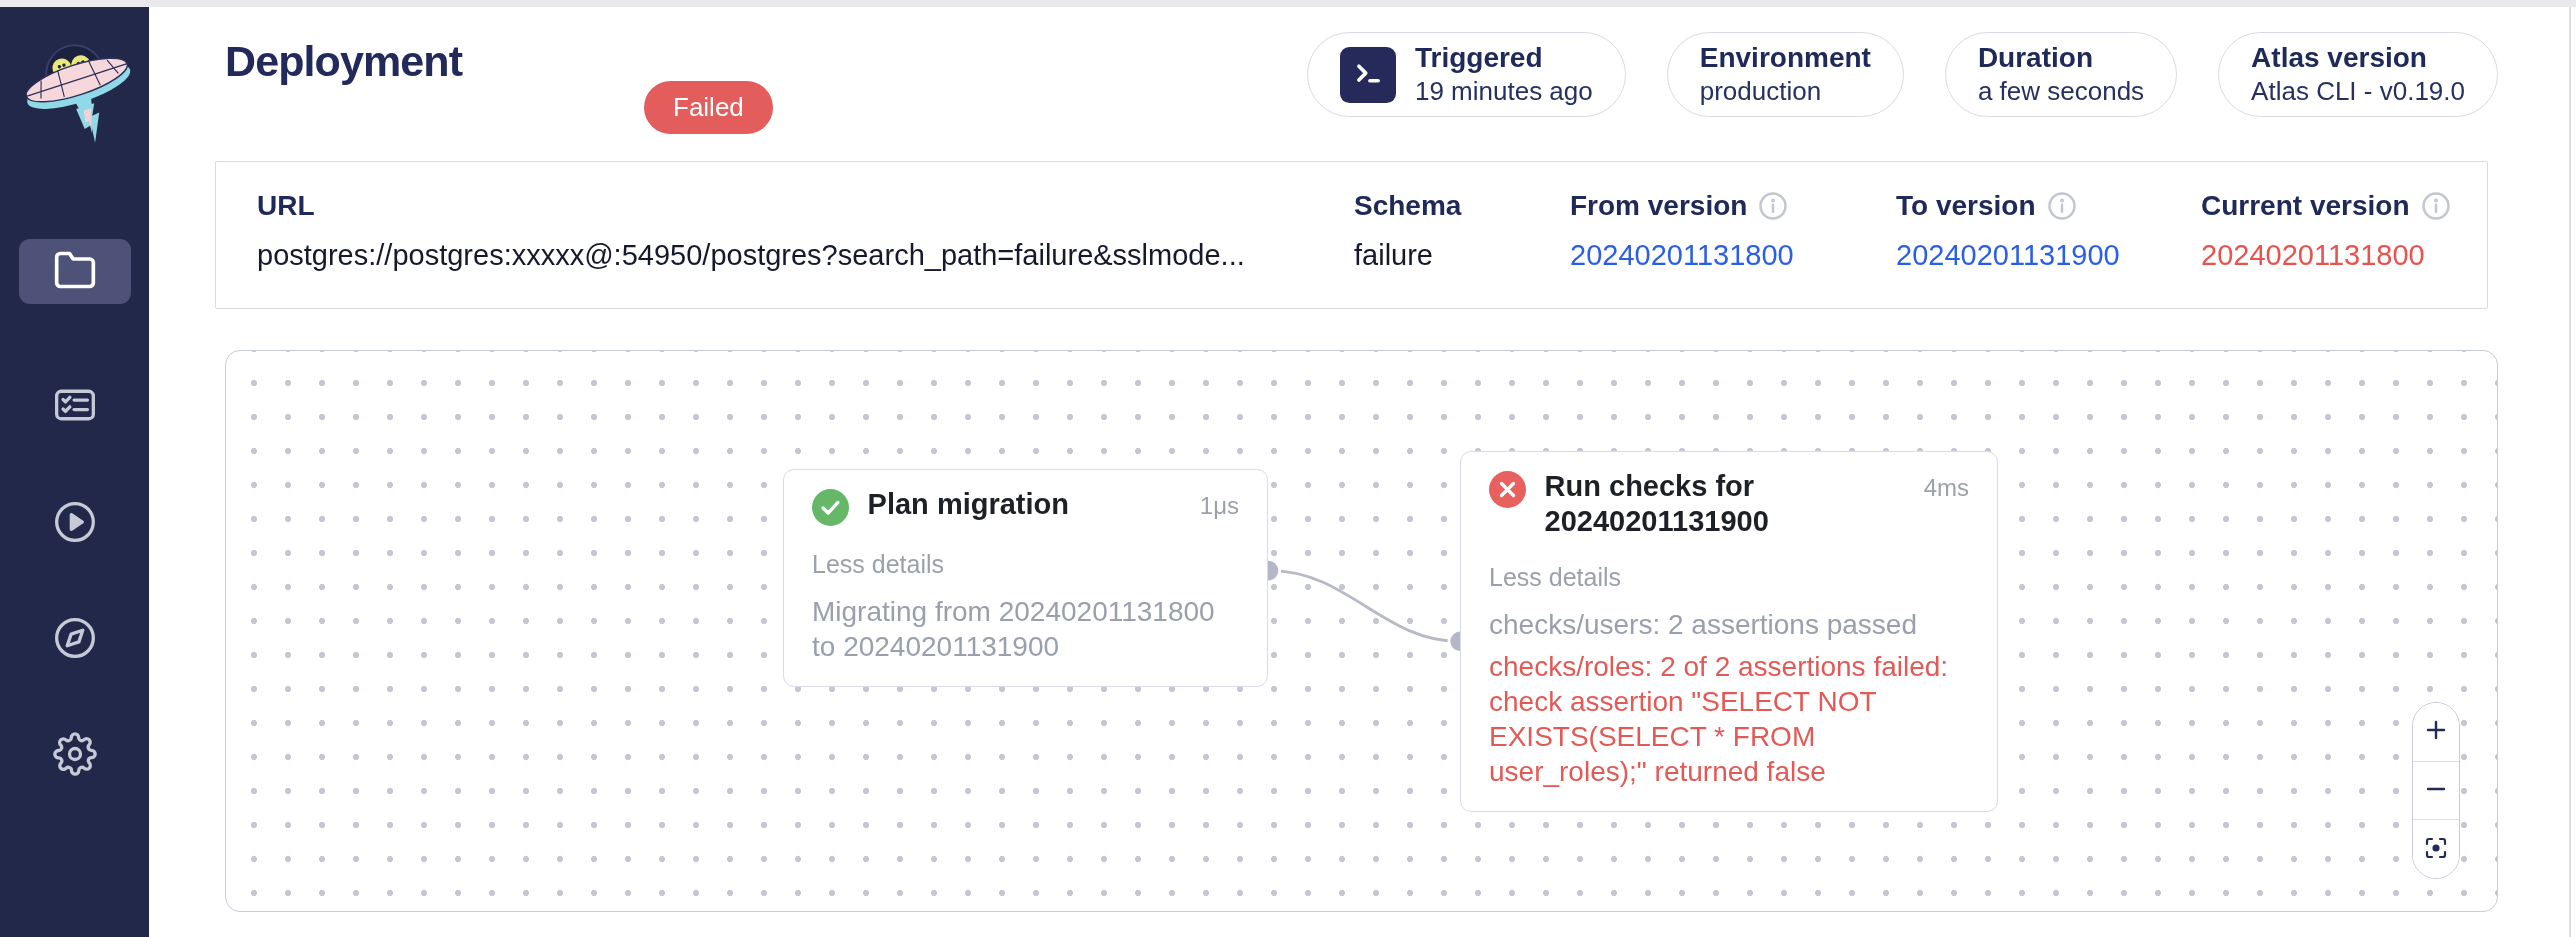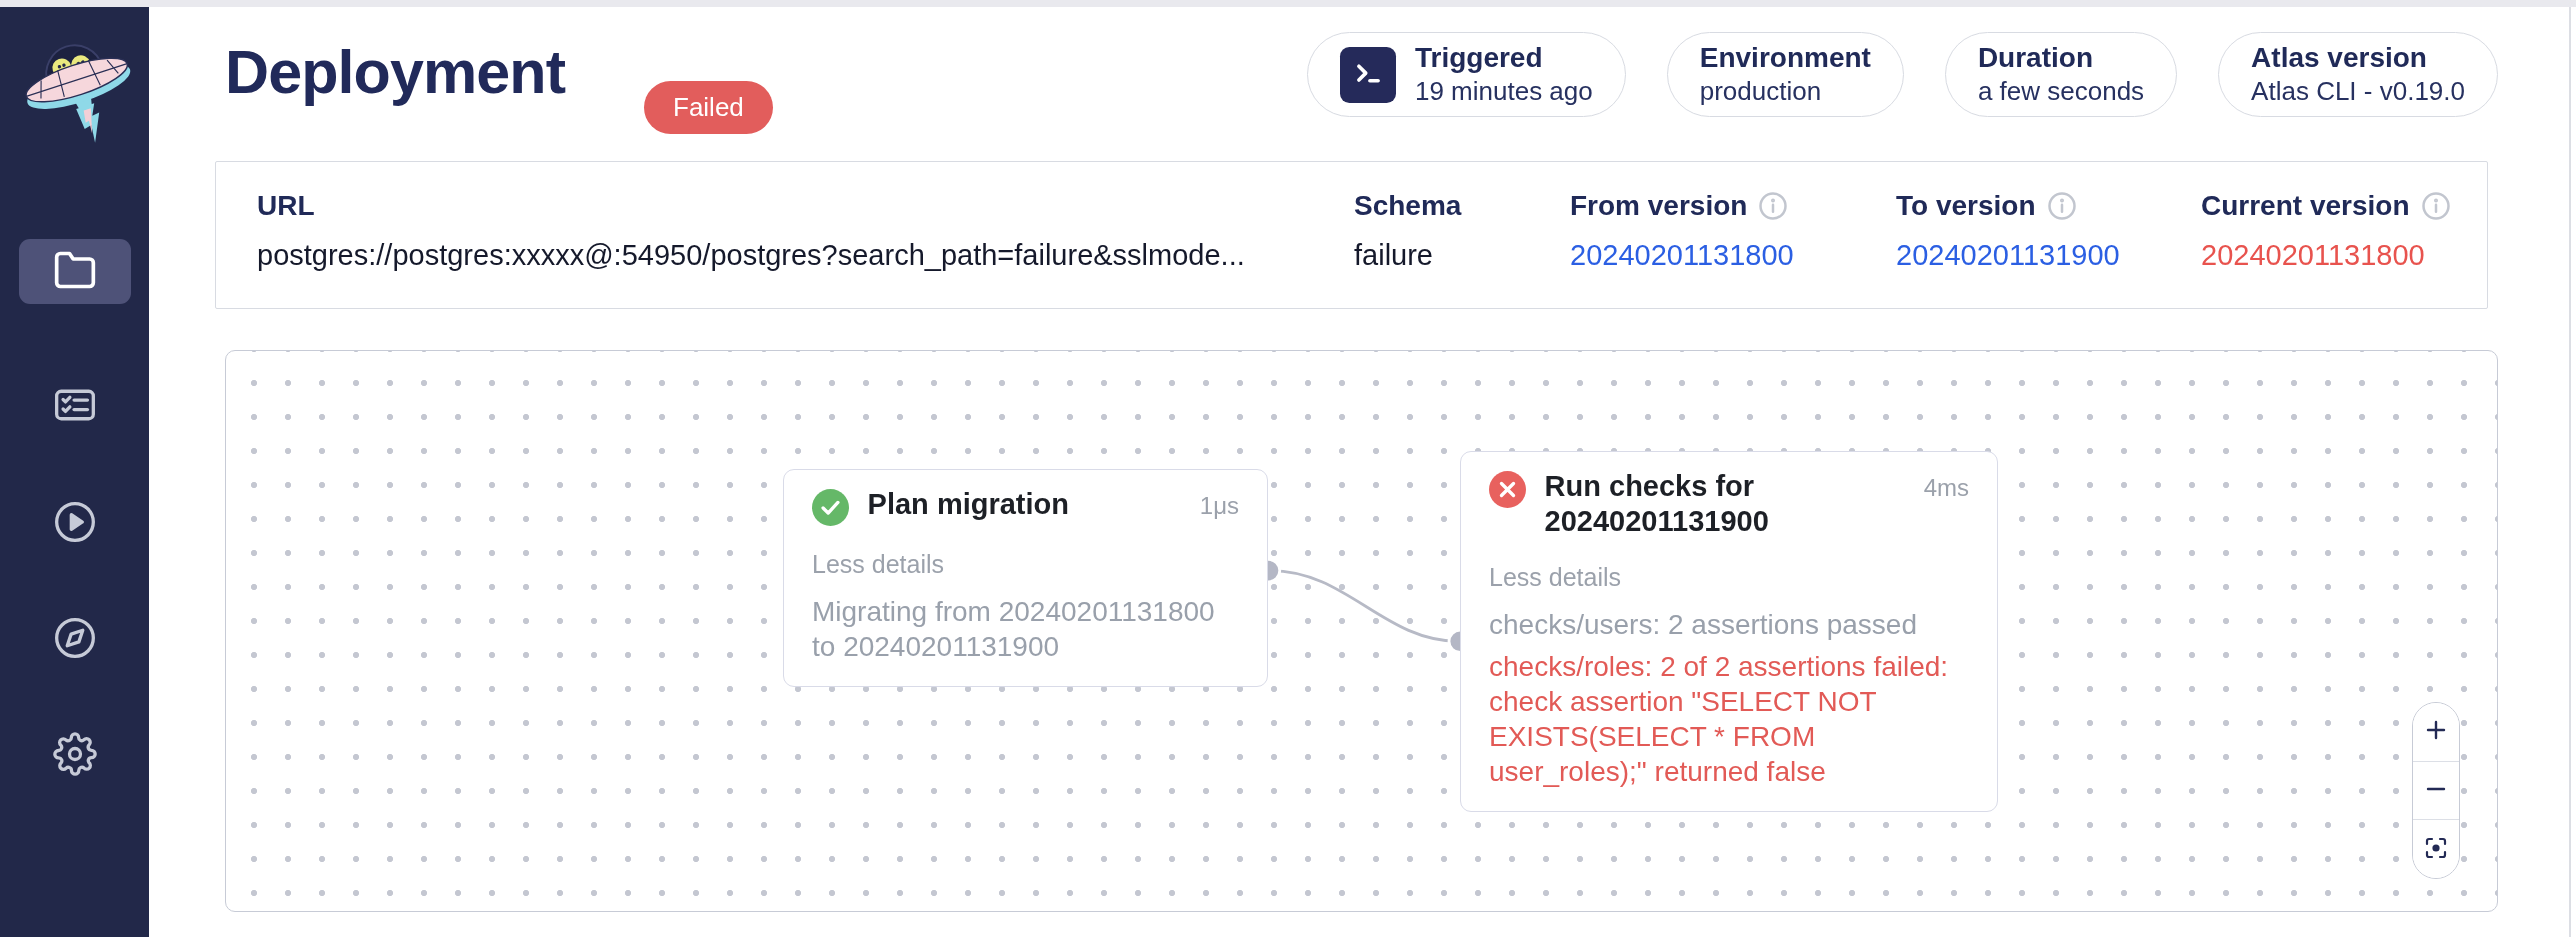--- a/index.html
+++ b/index.html
@@ -10,21 +10,21 @@
 
   
   .sidebar { position:absolute; left:0; top:6.5px; width:149px; height:931px; background:#222849; }
   .logo { position:absolute; left:13px; top:11px; width:123px; height:130px; }
   .nav-item { position:absolute; left:18.6px; width:112px; height:65px; border-radius:11px;
               display:flex; align-items:center; justify-content:center; color:#c6cad7; cursor:pointer; }
   .nav-item.active { background:#4e5278; color:#ffffff; }
   .nav-item svg { width:44px; height:44px; }
 
   
-  .page-title { position:absolute; left:225px; top:37px; font-size:61px; font-weight:800;
+  .page-title { position:absolute; left:225px; top:37px; font-size:43px; font-weight:800;
                 color:#212a5a; letter-spacing:-0.9px; }
   .status-badge { position:absolute; left:644px; top:49px; height:53px; padding:0 29px;
                   background:#e25d5c; color:#fff; font-size:26px; border-radius:27px;
                   display:flex; align-items:center;margin-top:32px; }
 
   .pills { position:absolute; top:32px; right:78px; display:flex; gap:41px; }
   .pill { height:85px; border:1.9px solid #d8dbe2; border-radius:43px; background:#fff;
           display:flex; align-items:center; gap:18.6px; padding:0 32px; }
   .pill-icon { width:56px; height:56px; background:#252a5a; border-radius:9.3px;
                display:flex; align-items:center; justify-content:center; }
@@ -44,21 +44,21 @@
   .col-from    { left:1354px; }
   .col-to      { left:1680px; }
   .col-current { left:1985px; }
   .label-row { display:flex; align-items:center; gap:11px; }
   .info-icon { width:30px; height:30px; color:#c2c6cf; cursor:pointer; }
   .val-blue { color:#2b5fe3; cursor:pointer; }
   .val-red  { color:#e8534e; }
 
   
   .canvas { position:absolute; left:225px; top:350px; width:2273px; height:562px;
-            background:#fff; border:1.9px solid #c7cbd6; border-radius:10px; overflow:hidden;
+            background:#fff; border:1.9px solid #c7cbd6; border-radius:15px; overflow:hidden;
             background-image: radial-gradient(circle, #c4c7d1 2.8px, transparent 3.3px);
             background-size: 34px 34px; background-position: 11px 15px; }
   .edge-layer { position:absolute; left:0; top:0; width:2273px; height:562px; pointer-events:none; }
 
   .flow-node { position:absolute; background:#fff; border:1.9px solid #d9dbe8; border-radius:11px;
                padding: 16.7px 28px 22px 28px; cursor:pointer; }
   .node-plan   { left:557px;  top:118px; width:485px;  min-height:203px; }
   .node-checks { left:1234px; top:100px; width:538px;  min-height:349px; }
   .node-head { display:flex; align-items:flex-start; gap:18.6px; }
   .node-status { width:37px; height:37px; flex:0 0 37px; margin-top:1.9px; }

